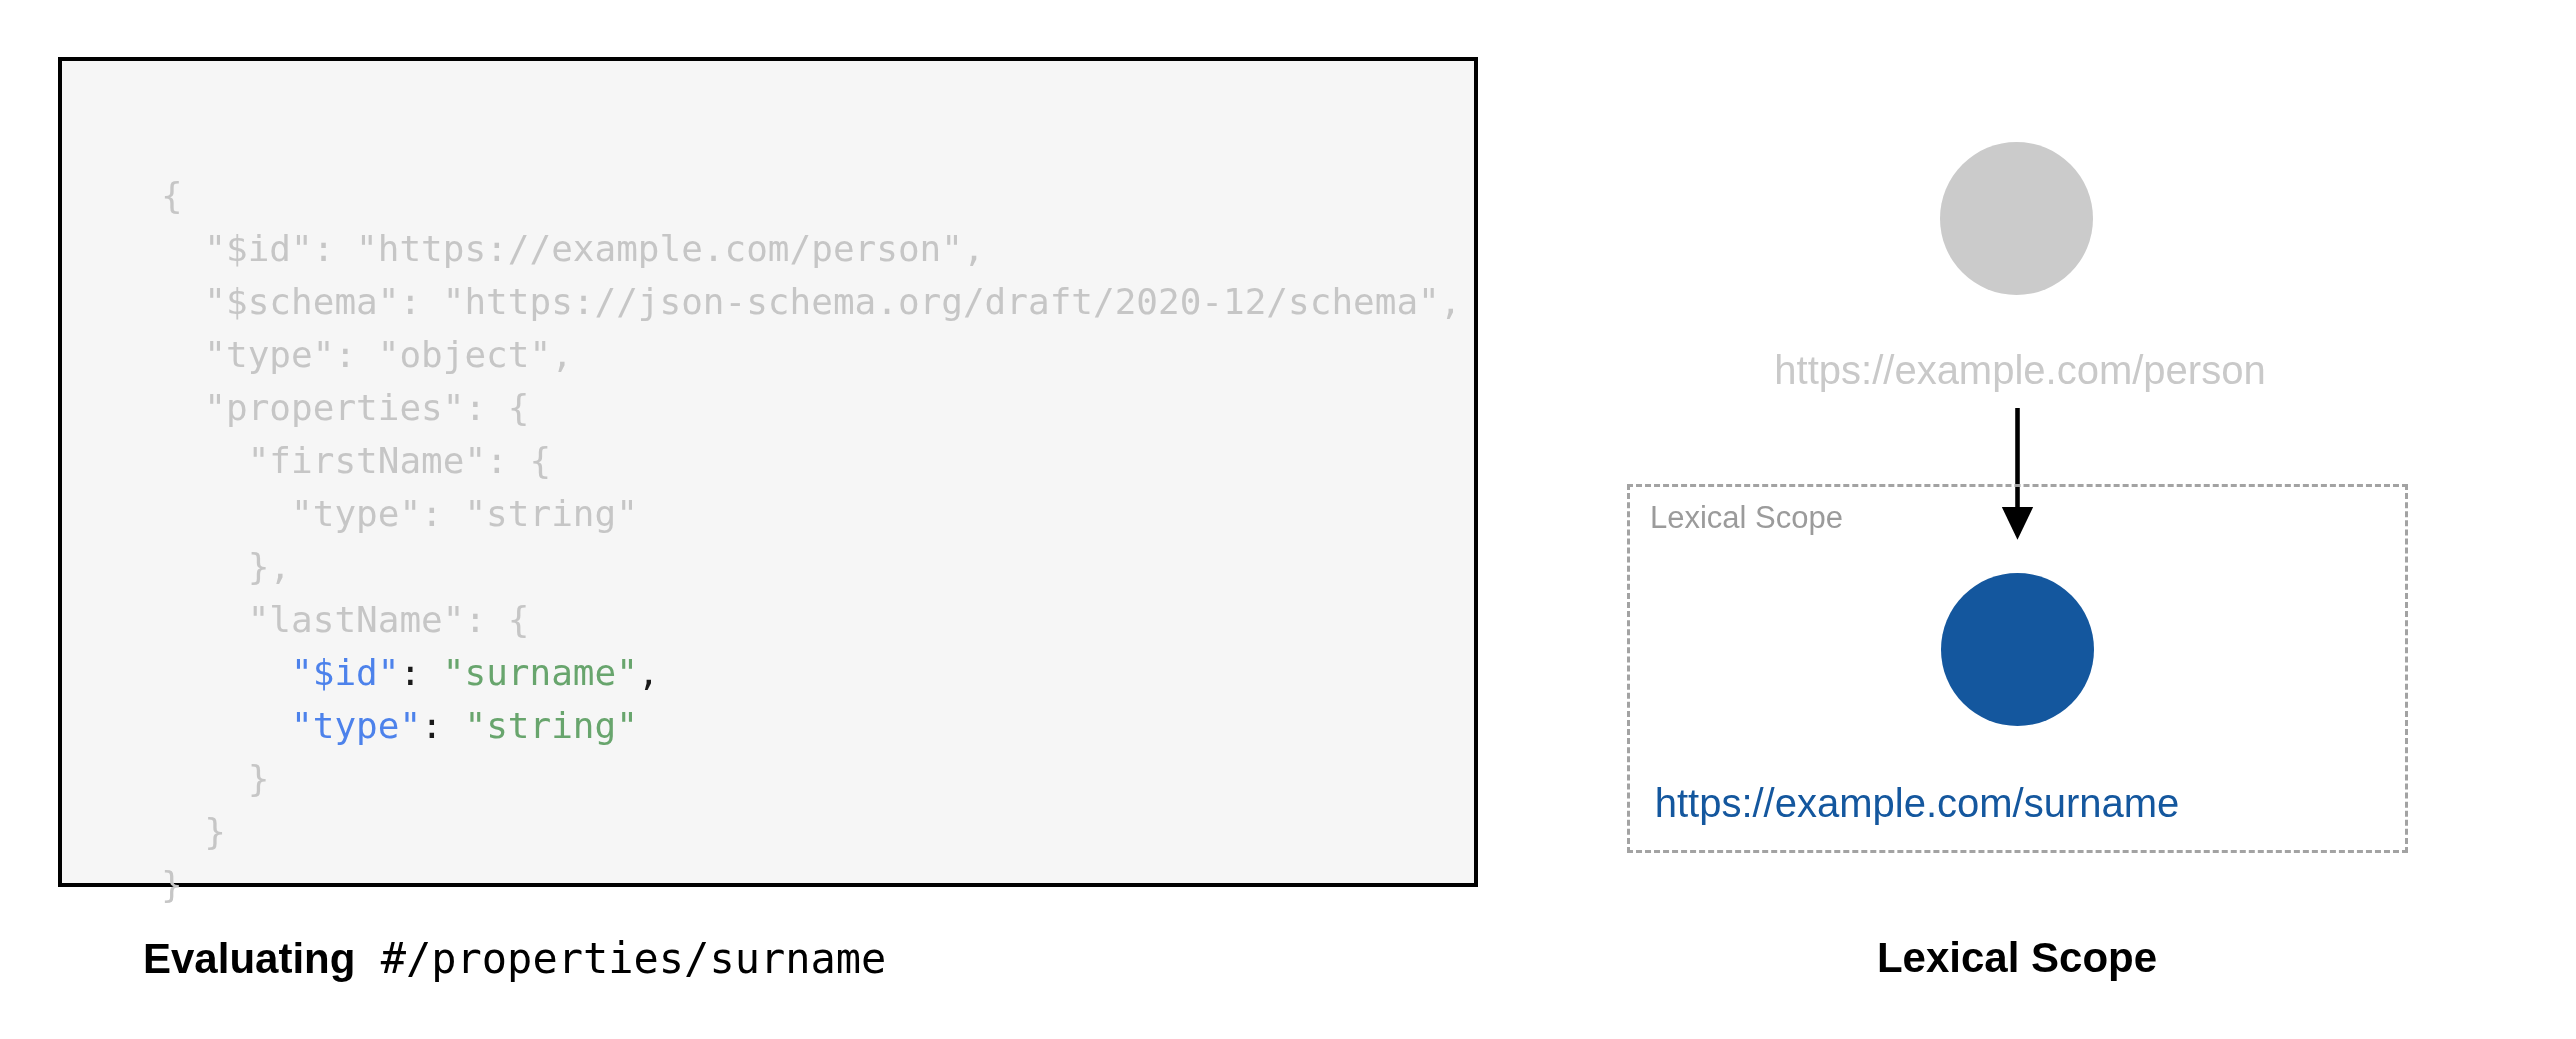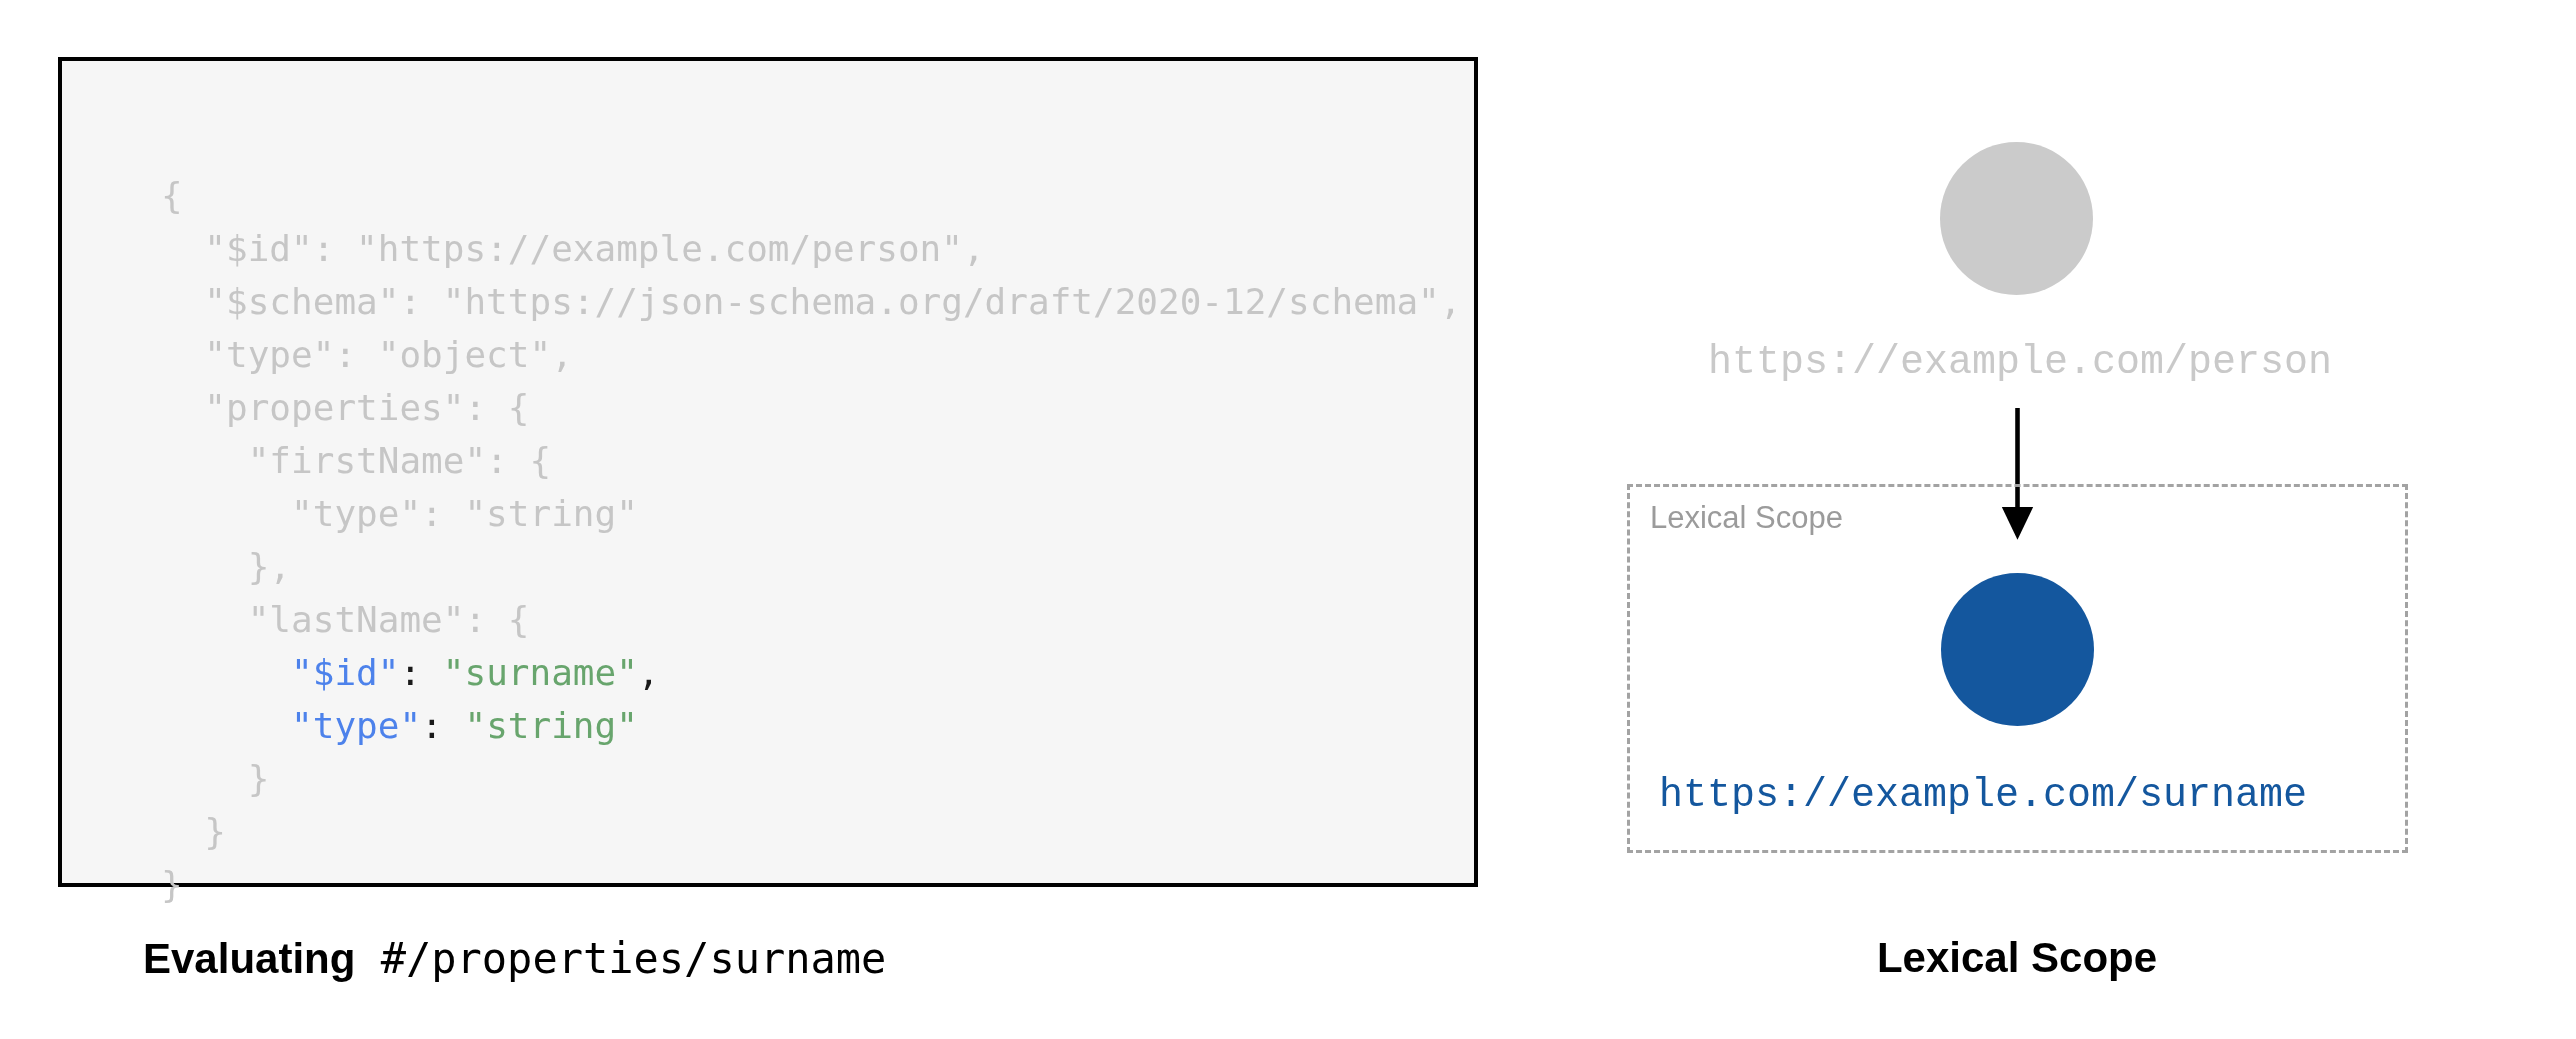--- a/index.html
+++ b/index.html
@@ -33,24 +33,24 @@
     white-space:nowrap;
   }
   .caption-left .bold{font-weight:bold;font-family:"Liberation Sans",sans-serif;margin-top:28px;}
   .caption-left .mono{font-family:"DejaVu Sans Mono",monospace;font-weight:normal;}
   
   .node{position:absolute;width:153px;height:153px;border-radius:50%;}
   .node-parent{left:1940px;top:142px;background:var(--node-gray);}
   .node-child{left:1941px;top:573px;background:var(--node-blue);}
   .url{
     position:absolute;transform:translateX(-50%);white-space:nowrap;
-    font-family:Liberation Mono, monospace;font-size:40px;
+    font-family:Liberation Sans, sans-serif;font-size:40px;margin-top:8px;
   }
   .url-parent{left:2020px;top:340px;color:var(--url-gray);}
-  .url-child{left:1983px;top:773px;color:var(--url-blue);text-align:center;}
+  .url-child{left:1917px;top:773px;color:var(--url-blue);text-align:center;}
   .arrow-wrap{position:absolute;left:1994px;top:408px;width:47px;height:133px;}
   .dashed-box{
     position:absolute;left:1627px;top:484px;width:781px;height:369px;
     border:3.2px dashed var(--dashed-border);box-sizing:border-box;
   }
   .scope-label{
     position:absolute;left:1650px;top:500px;font-size:31px;color:var(--label-gray);
     white-space:nowrap;
   }
   .caption-right{

